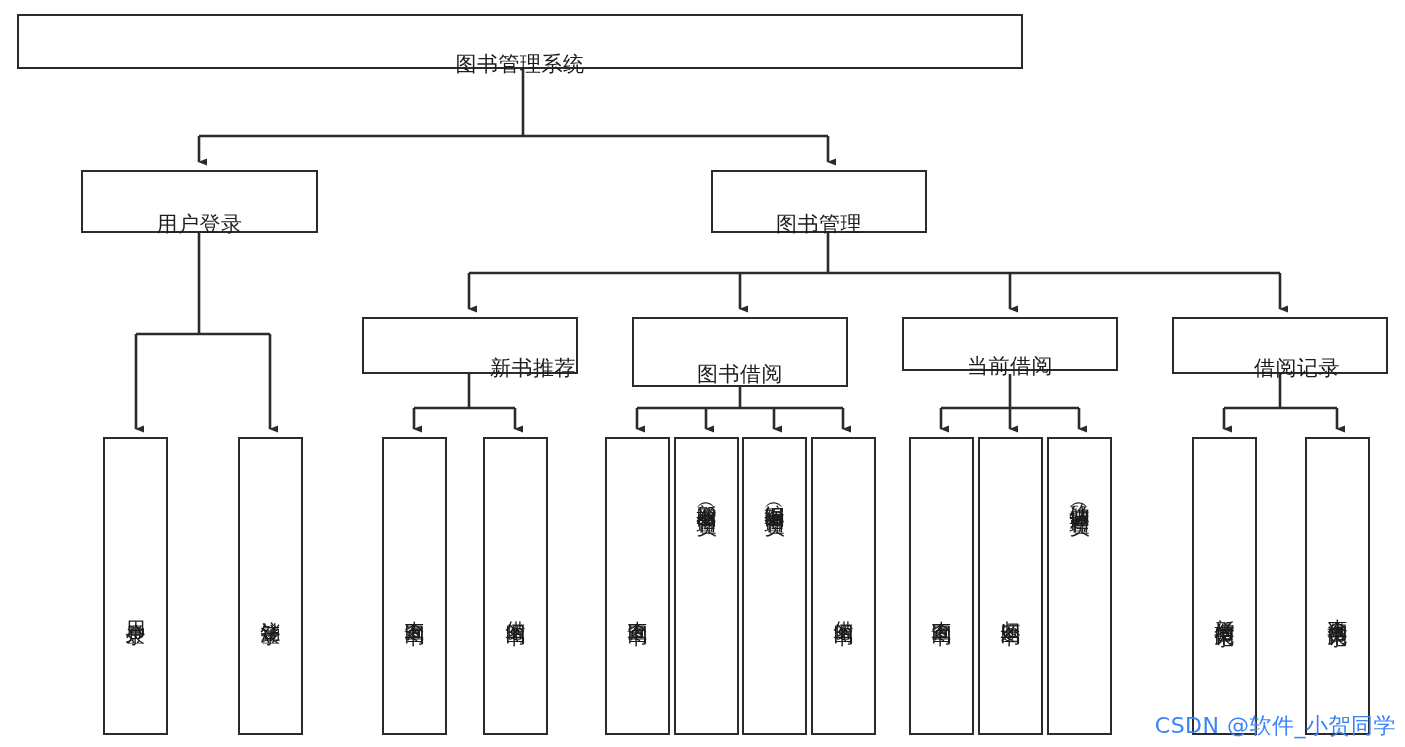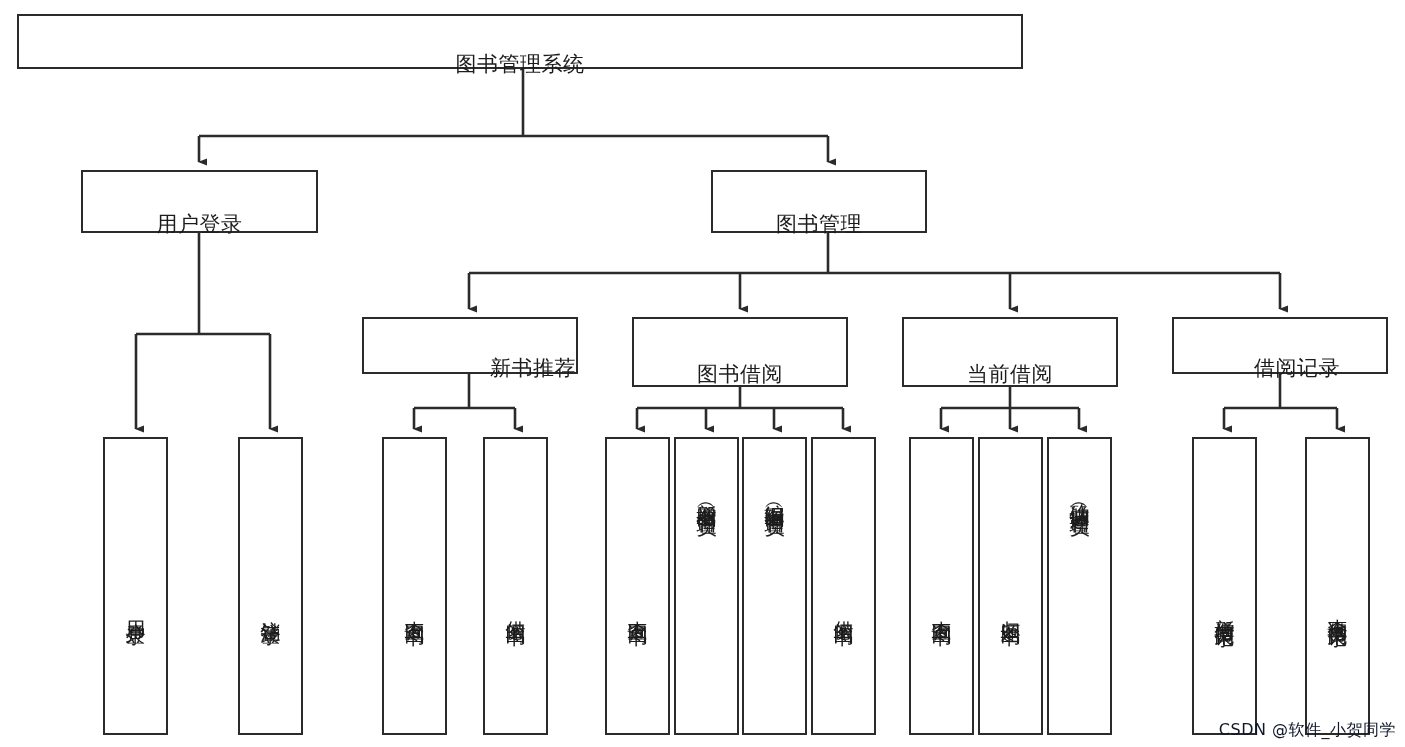--- a/index.html
+++ b/index.html
@@ -67,22 +67,22 @@
     white-space: nowrap;
   }
   .node.vert.centered {
     align-items: center;
     padding-top: 0;
   }
   #watermark {
     position: absolute;
     right: 9px;
     bottom: 6px;
-    font-size: 16px;
-    color: #0f172a;
+    font-size: 22px;
+    color: #3b82f6;
     letter-spacing: 0.5px;
     z-index: 5;
     white-space: nowrap;
   }
 </style>
 </head>
 <body>
 
 <div id="diagram-root">
 
@@ -152,21 +152,21 @@
   </div>
 
   <div class="node horiz" style="left:362px; top:317px; width:216px; height:57px;justify-content:flex-end;">
     <span class="node-label">新书推荐</span>
   </div>
 
   <div class="node horiz" style="left:632px; top:317px; width:216px; height:70px;">
     <span class="node-label">图书借阅</span>
   </div>
 
-  <div class="node horiz" style="left:902px; top:317px; width:216px; height:70px;">
+  <div class="node horiz" style="left:902px; top:317px; width:216px; height:54px;">
     <span class="node-label">当前借阅</span>
   </div>
 
   <div class="node horiz" style="left:1172px; top:317px; width:216px; height:57px;padding-left:34px;">
     <span class="node-label">借阅记录</span>
   </div>
 
   <div class="node vert centered" style="left:103px; top:437px; width:65px; height:298px;">
     <span class="node-label">用户登录</span>
   </div>

